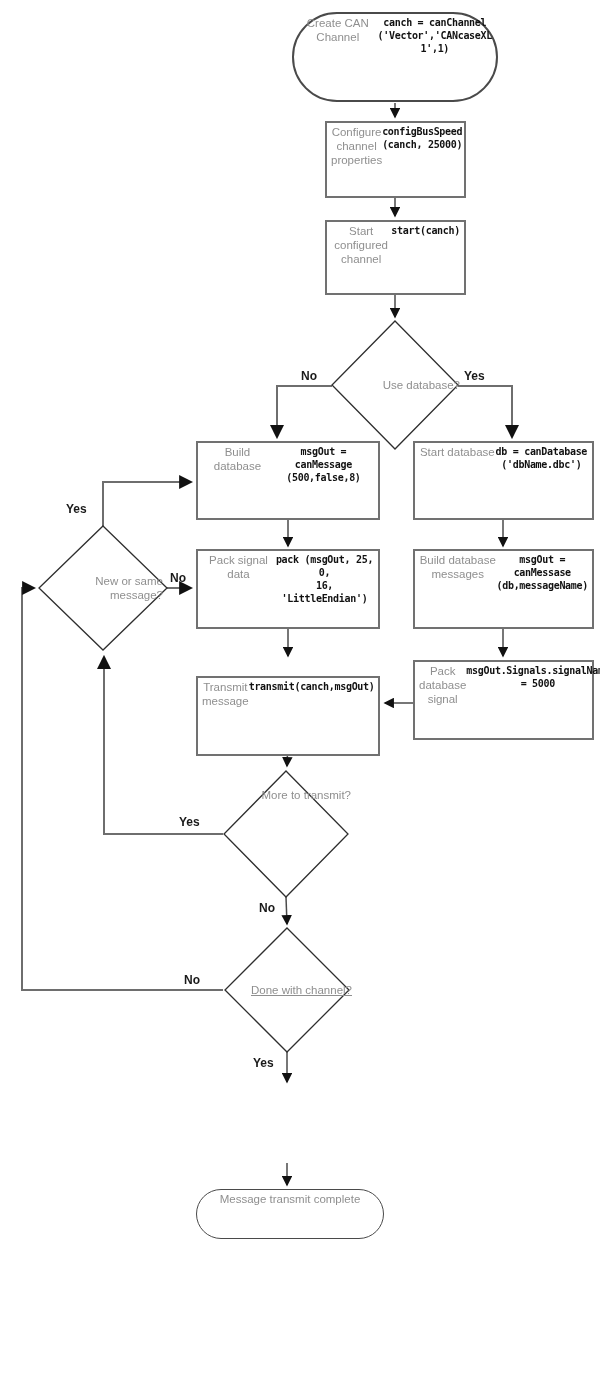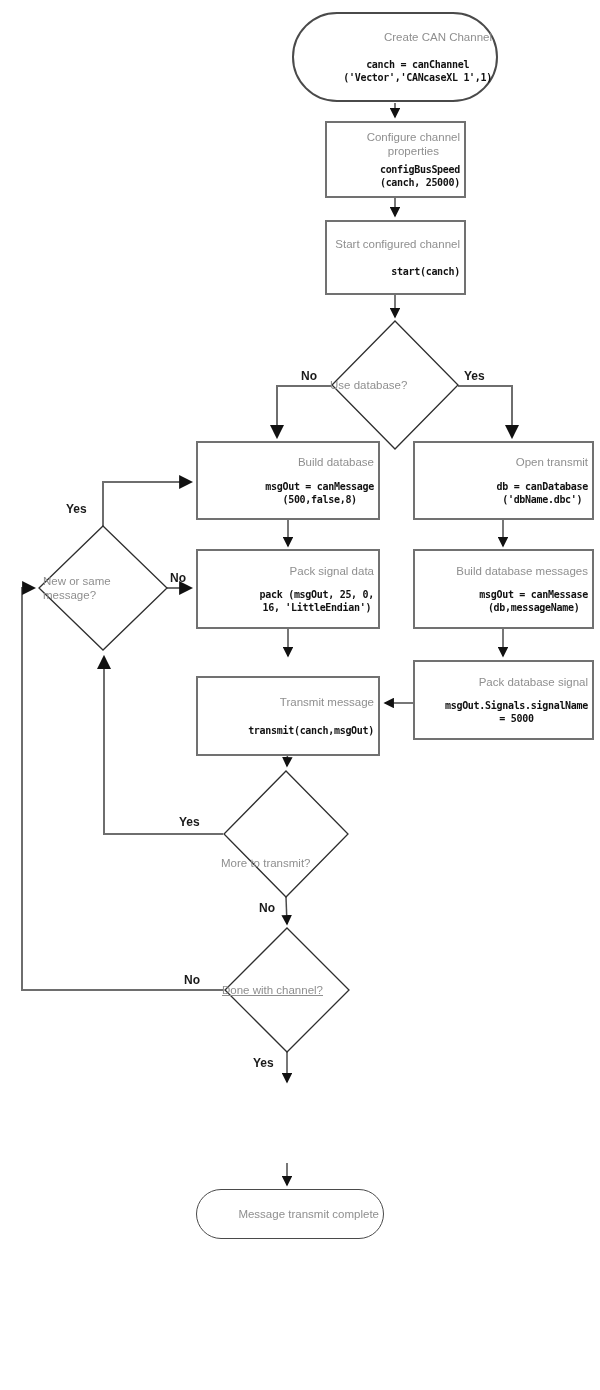--- a/index.html
+++ b/index.html
@@ -12,22 +12,22 @@
     overflow: hidden;
   }
   #wires { position: absolute; left: 0; top: 0; width: 600px; height: 1390px; }
 
   .node {
     position: absolute;
     background: #ffffff;
     border: 2px solid #717171;
     box-sizing: border-box;
     display: flex;
-    flex-direction: column;
-    align-items: flex-end;
+    flex-direction: row;
+    align-items: flex-start;
     justify-content: space-evenly;
     text-align: center;
     padding: 2px 4px;
   }
   .terminal {
     border: 2px solid #4a4a4a;
   }
   .node .title {
     color: #8f8f8f;
     font-size: 11.5px;
@@ -41,21 +41,21 @@
     font-size: 10px;
     line-height: 1.3;
     white-space: pre-line;
     letter-spacing: -0.3px;
   }
   .diamond-text {
     position: absolute;
     color: #8f8f8f;
     font-size: 11.5px;
     line-height: 1.22;
-    text-align: left;
+    text-align: right;
     white-space: pre-line;
   }
   .edge-label {
     position: absolute;
     color: #1a1a1a;
     font-size: 12px;
     font-weight: bold;
   }
 </style>
 </head>
@@ -114,21 +114,21 @@
     <div class="code">start(canch)</div>
   </div>
 
   <div class="node" style="left:196px; top:441px; width:184px; height:79px;">
     <div class="title">Build database</div>
     <div class="code">msgOut = canMessage
 (500,false,8)</div>
   </div>
 
   <div class="node" style="left:413px; top:441px; width:181px; height:79px;">
-    <div class="title">Open transmit</div>
+    <div class="title">Start database</div>
     <div class="code">db = canDatabase
 ('dbName.dbc')</div>
   </div>
 
   <div class="node" style="left:196px; top:549px; width:184px; height:80px;">
     <div class="title">Pack signal data</div>
     <div class="code">pack (msgOut, 25, 0,
 16, 'LittleEndian')</div>
   </div>
 
@@ -150,21 +150,21 @@
   </div>
 
 
   <div class="node terminal" style="left:196px; top:1189px; width:188px; height:50px; border-radius:25px; border-width:1.5px;">
     <div class="title">Message transmit complete</div>
   </div>
 
   <div class="diamond-text" style="left:330px; top:378px; width:130px;">Use database?</div>
   <div class="diamond-text" style="left:43px; top:574px; width:120px;">New or same
 message?</div>
-  <div class="diamond-text" style="left:221px; top:856px; width:130px;">More to transmit?</div>
+  <div class="diamond-text" style="left:221px; top:788px; width:130px;">More to transmit?</div>
   <div class="diamond-text" style="left:222px; top:983px; width:130px;text-decoration:underline;">Done with channel?</div>
 
   <div class="edge-label" style="left:301px; top:369px;">No</div>
   <div class="edge-label" style="left:464px; top:369px;">Yes</div>
   <div class="edge-label" style="left:66px; top:502px;">Yes</div>
   <div class="edge-label" style="left:170px; top:571px;">No</div>
   <div class="edge-label" style="left:179px; top:815px;">Yes</div>
   <div class="edge-label" style="left:259px; top:901px;">No</div>
   <div class="edge-label" style="left:184px; top:973px;">No</div>
   <div class="edge-label" style="left:253px; top:1056px;">Yes</div>

